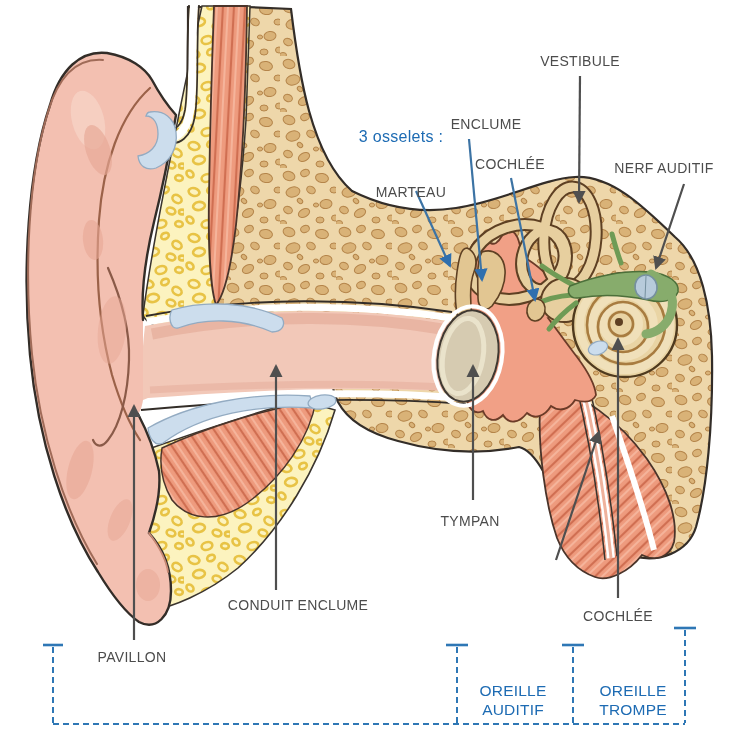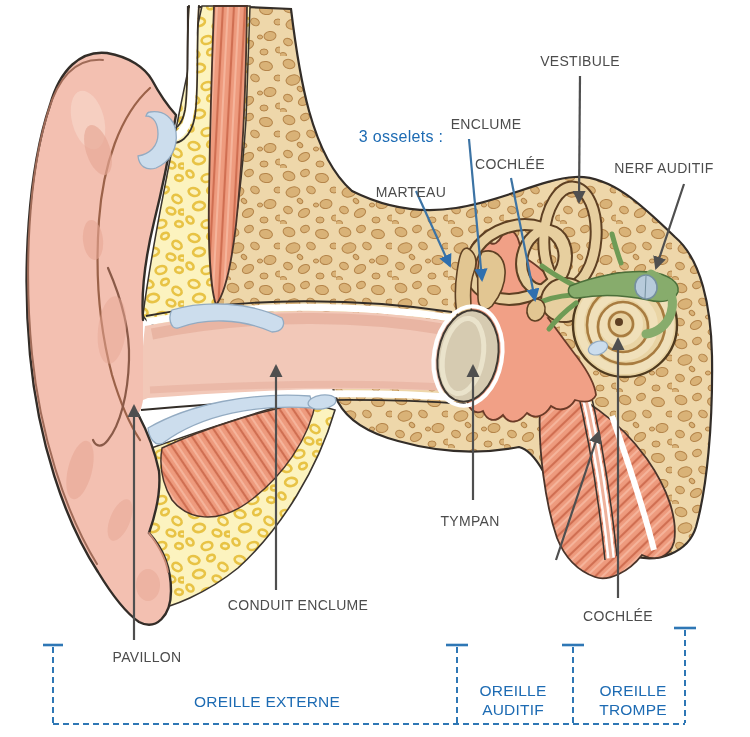--- a/index.html
+++ b/index.html
@@ -277,25 +277,22 @@
 
   <div class="lbl" style="left:580px;top:61px">VESTIBULE</div>
   <div class="lbl blue intro" style="left:381px;top:137px">3 osselets :</div>
   <div class="lbl" style="left:486px;top:124px">ENCLUME</div>
   <div class="lbl" style="left:510px;top:164px">COCHLÉE</div>
   <div class="lbl" style="left:411px;top:192px">MARTEAU</div>
   <div class="lbl" style="left:664px;top:168px">NERF AUDITIF</div>
   <div class="lbl" style="left:470px;top:521px">TYMPAN</div>
   <div class="lbl" style="left:618px;top:616px">COCHLÉE</div>
   <div class="lbl" style="left:298px;top:605px">CONDUIT ENCLUME</div>
-  <div class="lbl" style="left:147px;top:657px">PAVILLON</div>
-
-  <div class="lbl section" style="left:267px;top:701px">
-    <div class="ln">OREILLE EXTERNE</div>
-  </div>
+  <div class="lbl" style="left:132px;top:657px">PAVILLON</div>
+
   <div class="lbl section" style="left:513px;top:700px">
     <div class="ln">OREILLE</div>
     <div class="ln">AUDITIF</div>
   </div>
   <div class="lbl section" style="left:633px;top:700px">
     <div class="ln">OREILLE</div>
     <div class="ln">TROMPE</div>
   </div>
 </div>
 

